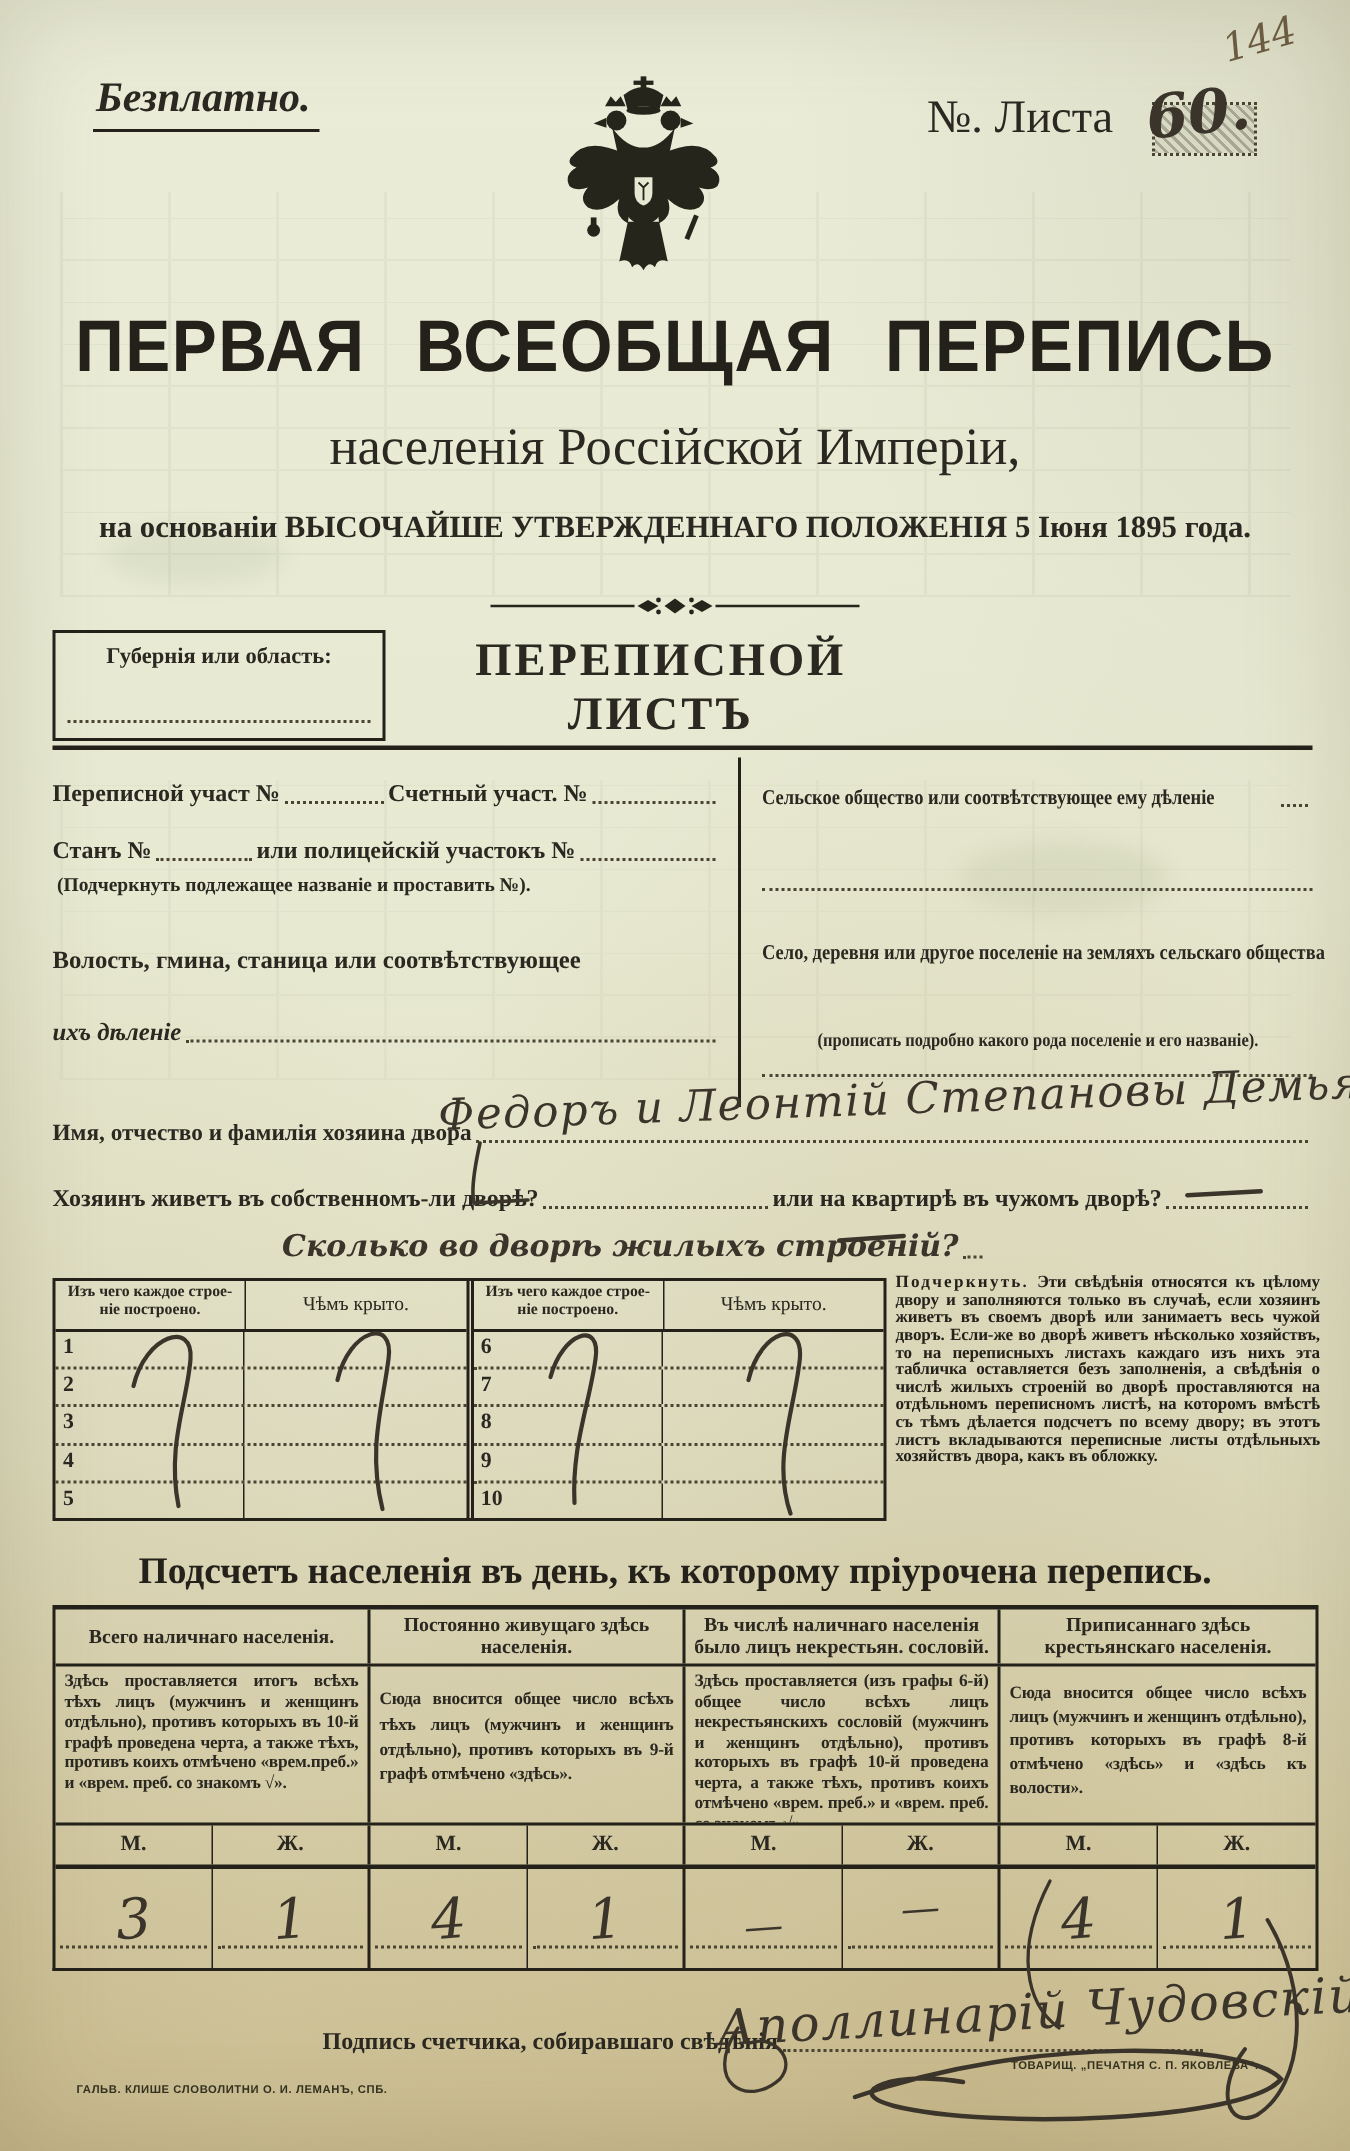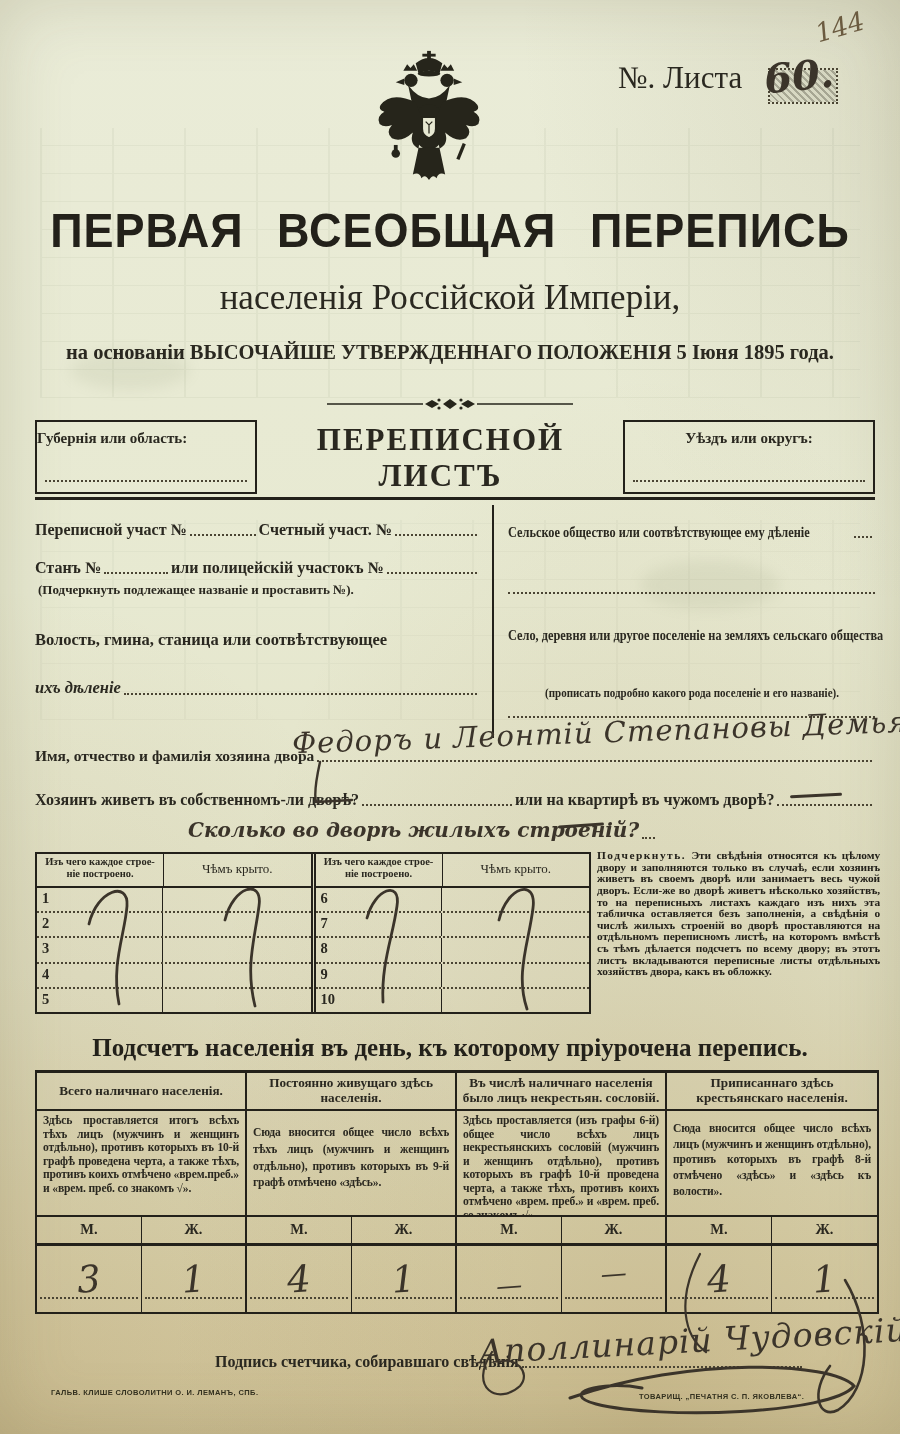--- a/index.html
+++ b/index.html
@@ -69,20 +69,21 @@
 </head>
 <body>
 
 <div class="page">
 
   <div class="abs ghost" style="left:40px;top:128px;width:820px;height:270px;"></div>
   <div class="abs ghost" style="left:40px;top:520px;width:820px;height:200px;opacity:.04;"></div>
   <div class="abs smudge" style="left:70px;top:350px;width:120px;height:40px;"></div>
   <div class="abs smudge" style="left:640px;top:560px;width:140px;height:50px;"></div>
 
+  <div class="abs bold" style="left:62px;top:50px;font-style:italic;font-size:28px;border-bottom:2.5px solid #23211a;padding:0 6px 4px 2px;"><span>Безплатно.</span></div>
 
   <div class="abs hw" style="left:815px;top:12px;font-size:26px;color:#6b5b40;transform:rotate(-16deg);">144</div>
 
   <div class="abs" style="left:618px;top:60px;width:270px;font-size:31px;">
     <span>№. Листа</span>
     <span class="abs" style="left:152px;top:10px;width:66px;height:32px;background:repeating-linear-gradient(45deg,rgba(60,58,44,.35) 0 2px,rgba(60,58,44,.05) 2px 5px);outline:2px dotted #4a4433;"></span>
     <span class="abs hw bold" style="left:146px;top:-8px;font-size:40px;transform:rotate(-6deg);">60.</span>
   </div>
 
   <div class="abs" style="left:372px;top:50px;">
@@ -126,32 +127,28 @@
         <path d="M118 8 l7 -5 7 5 -7 5 z"></path>
         <circle cx="114" cy="4" r="1.6"></circle>
           <circle cx="114" cy="12" r="1.6"></circle>
         <circle cx="136" cy="4" r="1.6"></circle>
           <circle cx="136" cy="12" r="1.6"></circle>
       </g>
     </svg>
   </div>
 
   <div class="abs" style="left:35px;top:420px;width:222px;height:74px;border:2.5px solid #23211a;box-sizing:border-box;">
-    <div class="bold" style="font-size:15px;padding-top:8px;">Губернія или область:</div>
+    <div class="bold" style="font-size:15px;text-align:center;padding-top:8px;">Губернія или область:</div>
     <div class="dl" style="position:absolute;left:8px;right:8px;bottom:10px;"></div>
   </div>
 
   <div class="abs center bold" style="left:258px;top:422px;width:365px;">
     <div style="font-size:31px;letter-spacing:2px;">ПЕРЕПИСНОЙ ЛИСТЪ</div>
   </div>
 
-  <div class="abs" style="left:623px;top:420px;width:252px;height:74px;border:2.5px solid #23211a;box-sizing:border-box;">
-    <div class="bold" style="font-size:15px;text-align:center;padding-top:8px;">Уѣздъ или округъ:</div>
-    <div class="dl" style="position:absolute;left:8px;right:8px;bottom:10px;"></div>
-  </div>
 
   <div class="abs line" style="left:35px;top:497px;width:840px;height:3px;"></div>
 
   <div class="abs line" style="left:492px;top:505px;width:2px;height:233px;"></div>
 
   <div class="abs bold flexline" style="left:35px;top:518px;width:445px;font-size:16px;">
     <span>Переписной участ №</span>
       <span class="dl" style="width:66px;"></span>
       <span>Счетный участ. №</span>
       <span class="dl grow"></span>
@@ -355,15 +352,15 @@
   </div>
   <div class="abs hw" style="left:478px;top:1322px;width:400px;font-size:33px;letter-spacing:1px;transform:rotate(-3deg);white-space:nowrap;">Аполлинарій Чудовскій</div>
   <svg class="abs stroke" style="left:0;top:1240px;" width="900" height="194" viewBox="0 0 900 194">
     <path d="M700 14 C 676 60, 684 96, 706 112" stroke-width="2.2"></path>
     <path d="M845 40 C 874 88, 870 150, 838 170 C 818 180, 810 152, 830 126" stroke-width="2.6"></path>
     <path d="M492 112 C 468 148, 498 166, 520 146 C 532 132, 514 116, 500 122" stroke-width="2.2"></path>
     <path d="M570 158 C 690 116, 832 122, 854 146 C 832 174, 660 180, 596 164 C 558 154, 600 140, 642 148" stroke-width="3"></path>
   </svg>
 
   <div class="abs imprint" style="left:51px;top:1388px;">ГАЛЬВ. КЛИШЕ СЛОВОЛИТНИ О. И. ЛЕМАНЪ, СПБ.</div>
-  <div class="abs imprint" style="left:639px;top:1372px;margin-top:20px;">ТОВАРИЩ. „ПЕЧАТНЯ С. П. ЯКОВЛЕВА“.</div>
+  <div class="abs imprint" style="left:674px;top:1372px;">ТОВАРИЩ. „ПЕЧАТНЯ С. П. ЯКОВЛЕВА“.</div>
 
 </div>
 
 </body></html>

